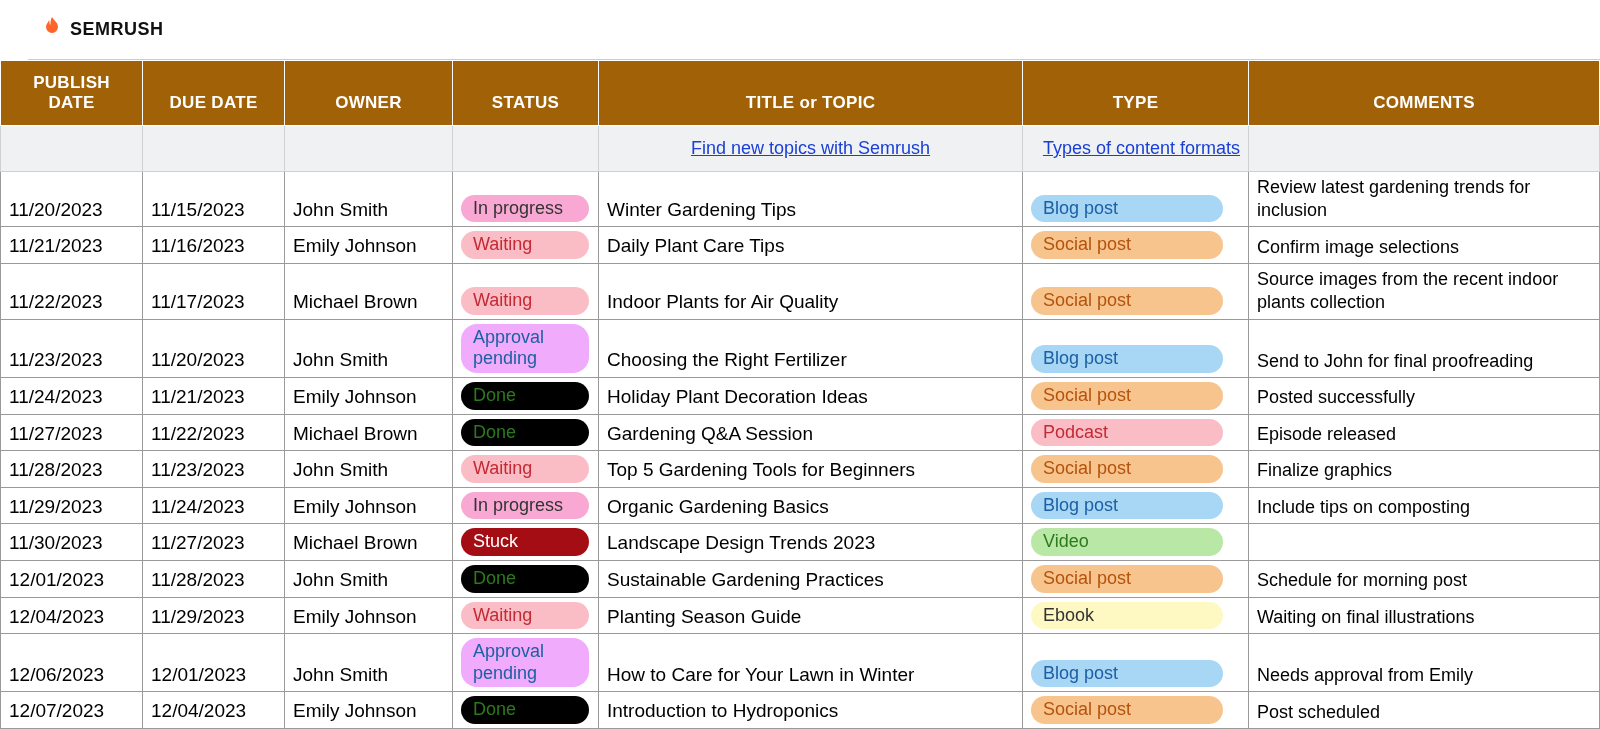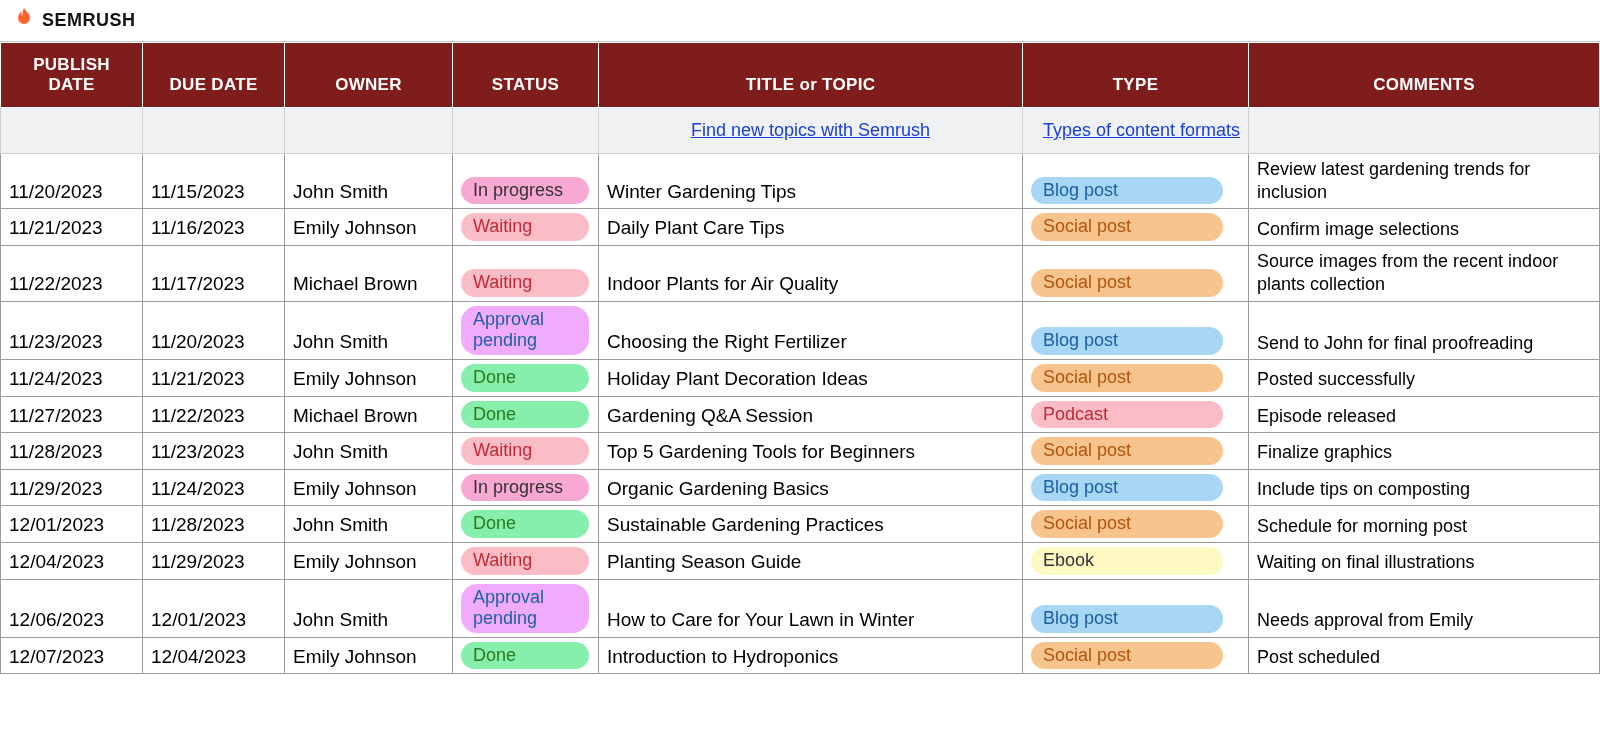--- a/index.html
+++ b/index.html
@@ -3,29 +3,29 @@
 <meta charset="utf-8">
 <style>
   * { box-sizing: border-box; }
   body {
     margin: 0; padding: 0;
     font-family: Arial, Helvetica, sans-serif;
     font-size: 17px; color: #000; background: #fff;
     width: 1600px;
   }
   .logo-row {
-    height: 42px; display: flex; align-items: center;
-    padding-left: 12px; border-bottom: 1px solid #ccc;
+    height: 60px; display: flex; align-items: center;
+    padding-left: 12px; border-bottom: 1px solid #ccc; margin-left: 28px;
   }
   .logo { display: flex; align-items: center; gap: 6px; }
   .logo-word { font-weight: 800; letter-spacing: .5px; font-size: 18px; color: #111;}
   table { border-collapse: collapse; width: 100%; table-layout: fixed; }
   th, td { border: 1px solid #9a9a9a; padding: 4px 8px; vertical-align: bottom; }
   thead th {
-    background: #7f1d1d; color: #fff; font-weight: 800;
+    background: #a16207; color: #fff; font-weight: 800;
     font-size: 17px; text-align: center; padding: 12px 8px;
     border: 1px solid #fff; letter-spacing: .3px;
   }
   tr.helper td {
     background: #EFF1F3; text-align: center; padding: 10px 8px;
     border: 1px solid #d0d0d0;
     margin-left: 8px;
   }
   a.help-link { color: #1A3FD6; text-decoration: underline; font-weight: 400; font-size: 18px;}
   tbody td { font-size: 19px; line-height: 1.3; }
@@ -33,21 +33,21 @@
   td.cell-pad { padding-right: 12px;}
   .pill {
     display: inline-block; padding: 3px 12px; border-radius: 16px;
     font-size: 18px; line-height: 1.2; white-space: normal;
   }
   .pill-wide { width: 128px; }
   .pill-type  { min-width: 192px; }
   .s-inprogress   { background: #f9a8d4; color: #333; }
   .s-waiting      { background: #FBBDC5; color: #C22A35; }
   .s-approval     { background: #f0abfc; color: #1D5FA4; }
-  .s-done         { background: #86efac; color: #2C7A1C; }
+  .s-done         { background: #000000; color: #2C7A1C; }
   .s-stuck        { background: #A40D14; color: #fff; }
   .t-blog    { background: #A7D7F4; color: #1D5FA4; }
   .t-social  { background: #F7C48E; color: #B4530C; }
   .t-podcast { background: #FBBDC5; color: #C22A35; }
   .t-video   { background: #B9E8A6; color: #2C7A1C; }
   .t-ebook   { background: #fef9c3; color: #333; }
   col.c-pub   { width: 142px;}
   col.c-due   { width: 142px;}
   col.c-owner { width: 168px;}
   col.c-status{ width: 146px;}
@@ -170,20 +170,29 @@
       <tr>
         <td>11/29/2023</td>
         <td>11/24/2023</td>
         <td>Emily Johnson</td>
         <td class="cell-pad"><span class="pill pill-wide s-inprogress">In progress</span></td>
         <td>Organic Gardening Basics</td>
         <td><span class="pill pill-type t-blog">Blog post</span></td>
         <td class="comments">Include tips on composting</td>
       </tr>
       <tr>
+        <td>11/30/2023</td>
+        <td>11/27/2023</td>
+        <td>Michael Brown</td>
+        <td class="cell-pad"><span class="pill pill-wide s-stuck">Stuck</span></td>
+        <td>Landscape Design Trends 2023</td>
+        <td><span class="pill pill-type t-video">Video</span></td>
+        <td class="comments"></td>
+      </tr>
+      <tr>
         <td>12/01/2023</td>
         <td>11/28/2023</td>
         <td>John Smith</td>
         <td class="cell-pad"><span class="pill pill-wide s-done">Done</span></td>
         <td>Sustainable Gardening Practices</td>
         <td><span class="pill pill-type t-social">Social post</span></td>
         <td class="comments">Schedule for morning post</td>
       </tr>
       <tr>
         <td>12/04/2023</td>

